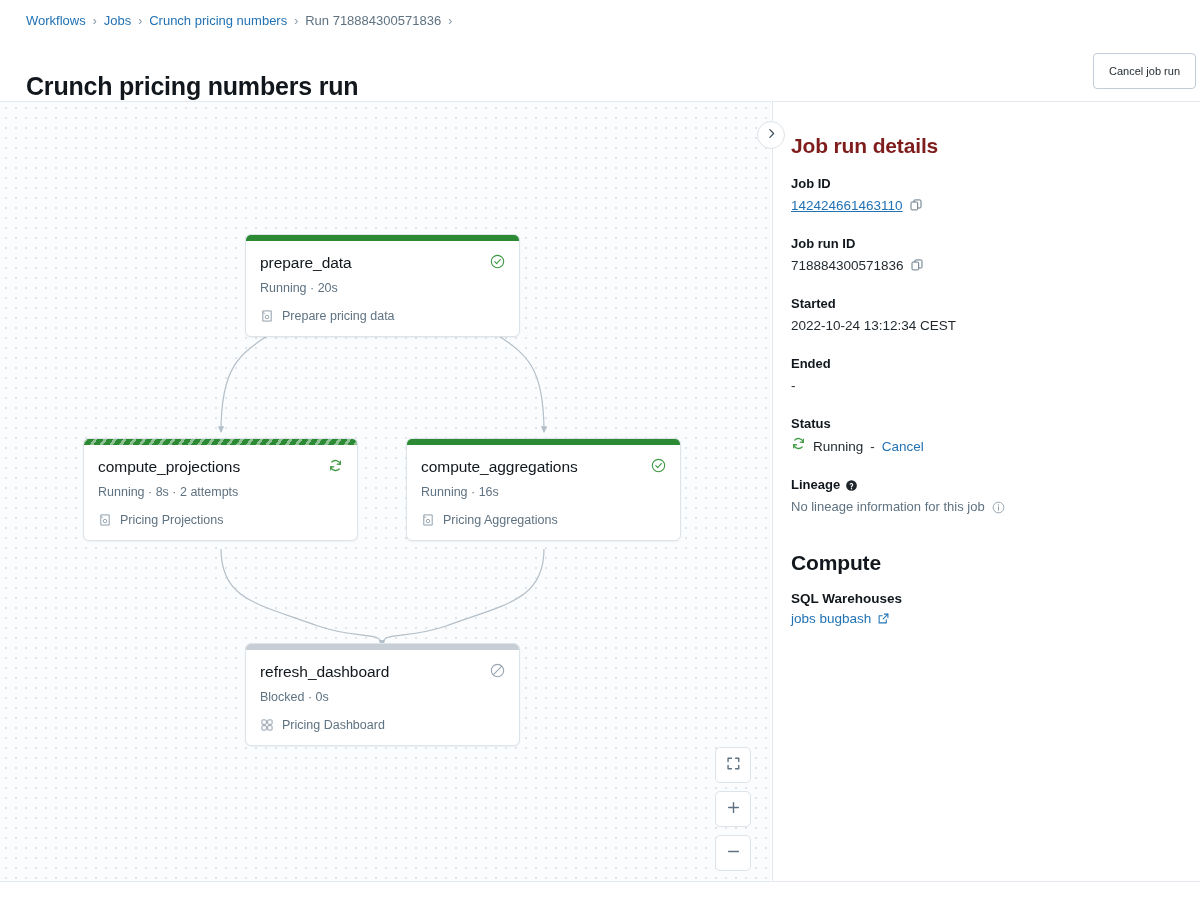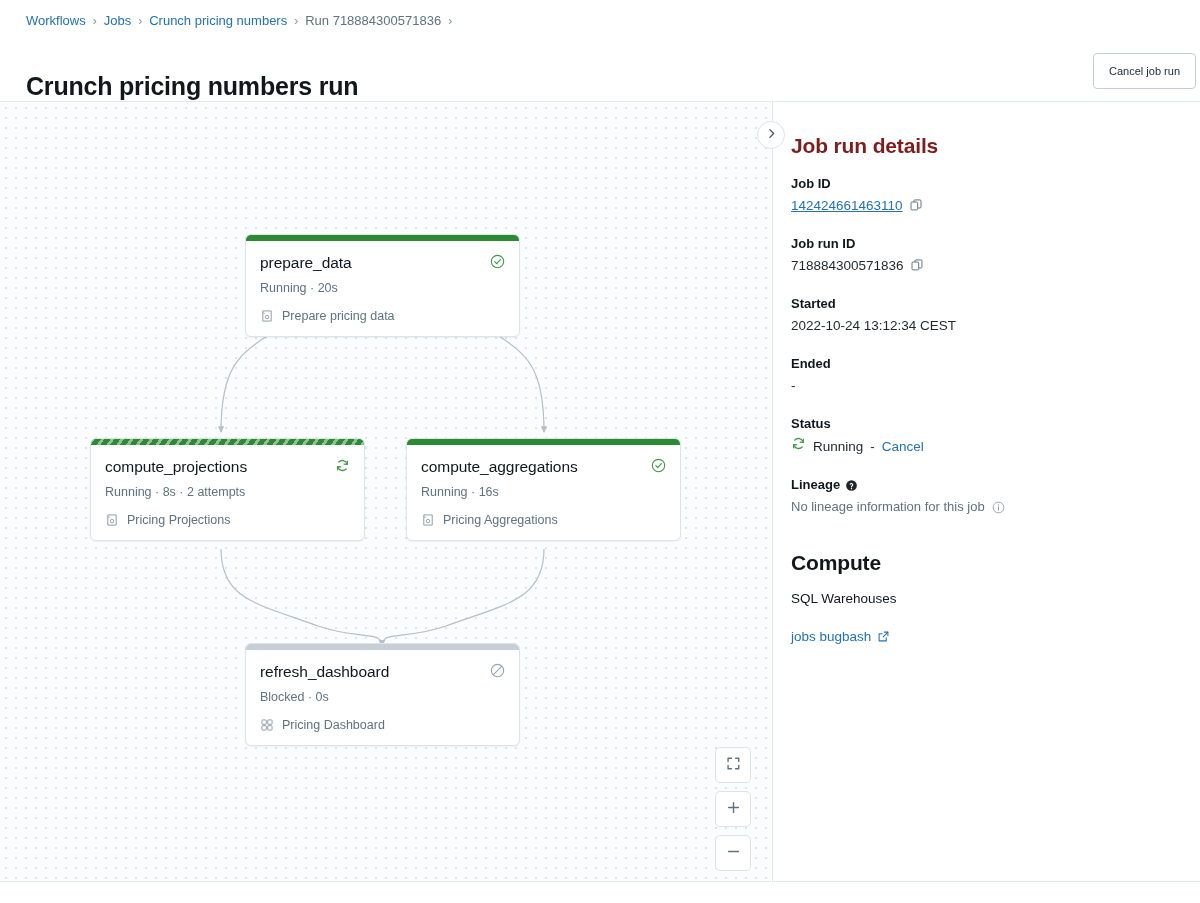--- a/index.html
+++ b/index.html
@@ -146,22 +146,21 @@
   .field-value {
     font-size: 13.5px; color: #1f272d; line-height: 20px;
     margin-top: 3px;
     display: flex; align-items: center; gap: 6px;
   }
   .val-link {
     color: #2272b4; text-decoration: underline; cursor: pointer;
   }
   .copy-btn { background: none; border: 0; padding: 0; cursor: pointer; display: flex; }
   .subhead {
-    font-size: 13.5px; font-weight: 400; color: #11171c; line-height: 20px;
-    margin-bottom: 18px;
+    font-size: 13.5px; font-weight: 700; color: #11171c; line-height: 20px;
   }
   .ext-link {
     font-size: 13.5px; color: #2272b4; text-decoration: none; cursor: pointer;
     display: inline-flex; align-items: center; gap: 6px;
   }
   .status-row { display: flex; align-items: center; gap: 7px; }
   .lineage-note {
     font-size: 13px; color: #5f7281; line-height: 20px; margin-top: 3px;
     display: flex; align-items: center; gap: 7px;
   }
@@ -229,21 +228,21 @@
               <path d="M3.2 2.2 h9.6 v11.6 h-9.6 z" fill="none" stroke="#8c9ba8" stroke-width="1.1" stroke-linejoin="round"></path>
               <path d="M3.2 2.2 L6.4 5.6 L3.2 5.6 z" fill="#b9c4ce"></path>
               <circle cx="8" cy="9.2" r="2" fill="none" stroke="#8c9ba8" stroke-width="1"></circle>
             </svg>
           </span>
           <span>Prepare pricing data</span>
         </div>
       </div>
     </div>
 
-    <div class="node" style="left:90px; top:336px; width:275px;">
+    <div class="node" style="left:83px; top:336px; width:275px;">
       <div class="node-bar bar-striped"></div>
       <div class="node-body">
         <div class="node-head">
           <div class="node-title">compute_projections</div>
           <span class="node-status-icon">
             <svg width="15" height="15" viewBox="0 0 16 16">
               <path d="M13 6.6 A5.4 5.4 0 0 0 4.1 4.2" fill="none" stroke="#3f9a44" stroke-width="1.4" stroke-linecap="round"></path>
               <path d="M13.2 3.4 L13.1 6.9 L9.8 6.6" fill="none" stroke="#3f9a44" stroke-width="1.3" stroke-linecap="round" stroke-linejoin="round"></path>
               <path d="M3 9.4 A5.4 5.4 0 0 0 11.9 11.8" fill="none" stroke="#3f9a44" stroke-width="1.4" stroke-linecap="round"></path>
               <path d="M2.8 12.6 L2.9 9.1 L6.2 9.4" fill="none" stroke="#3f9a44" stroke-width="1.3" stroke-linecap="round" stroke-linejoin="round"></path>

